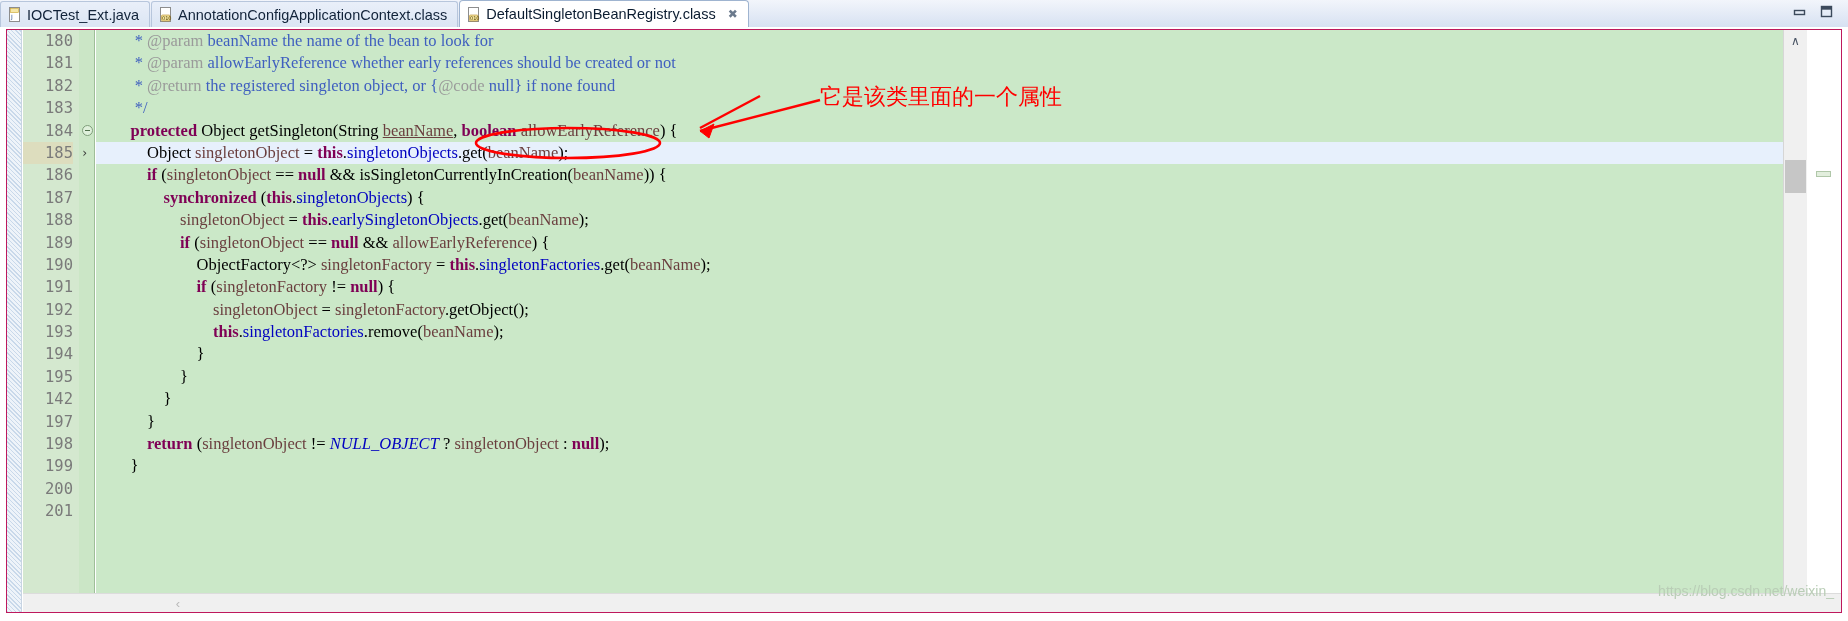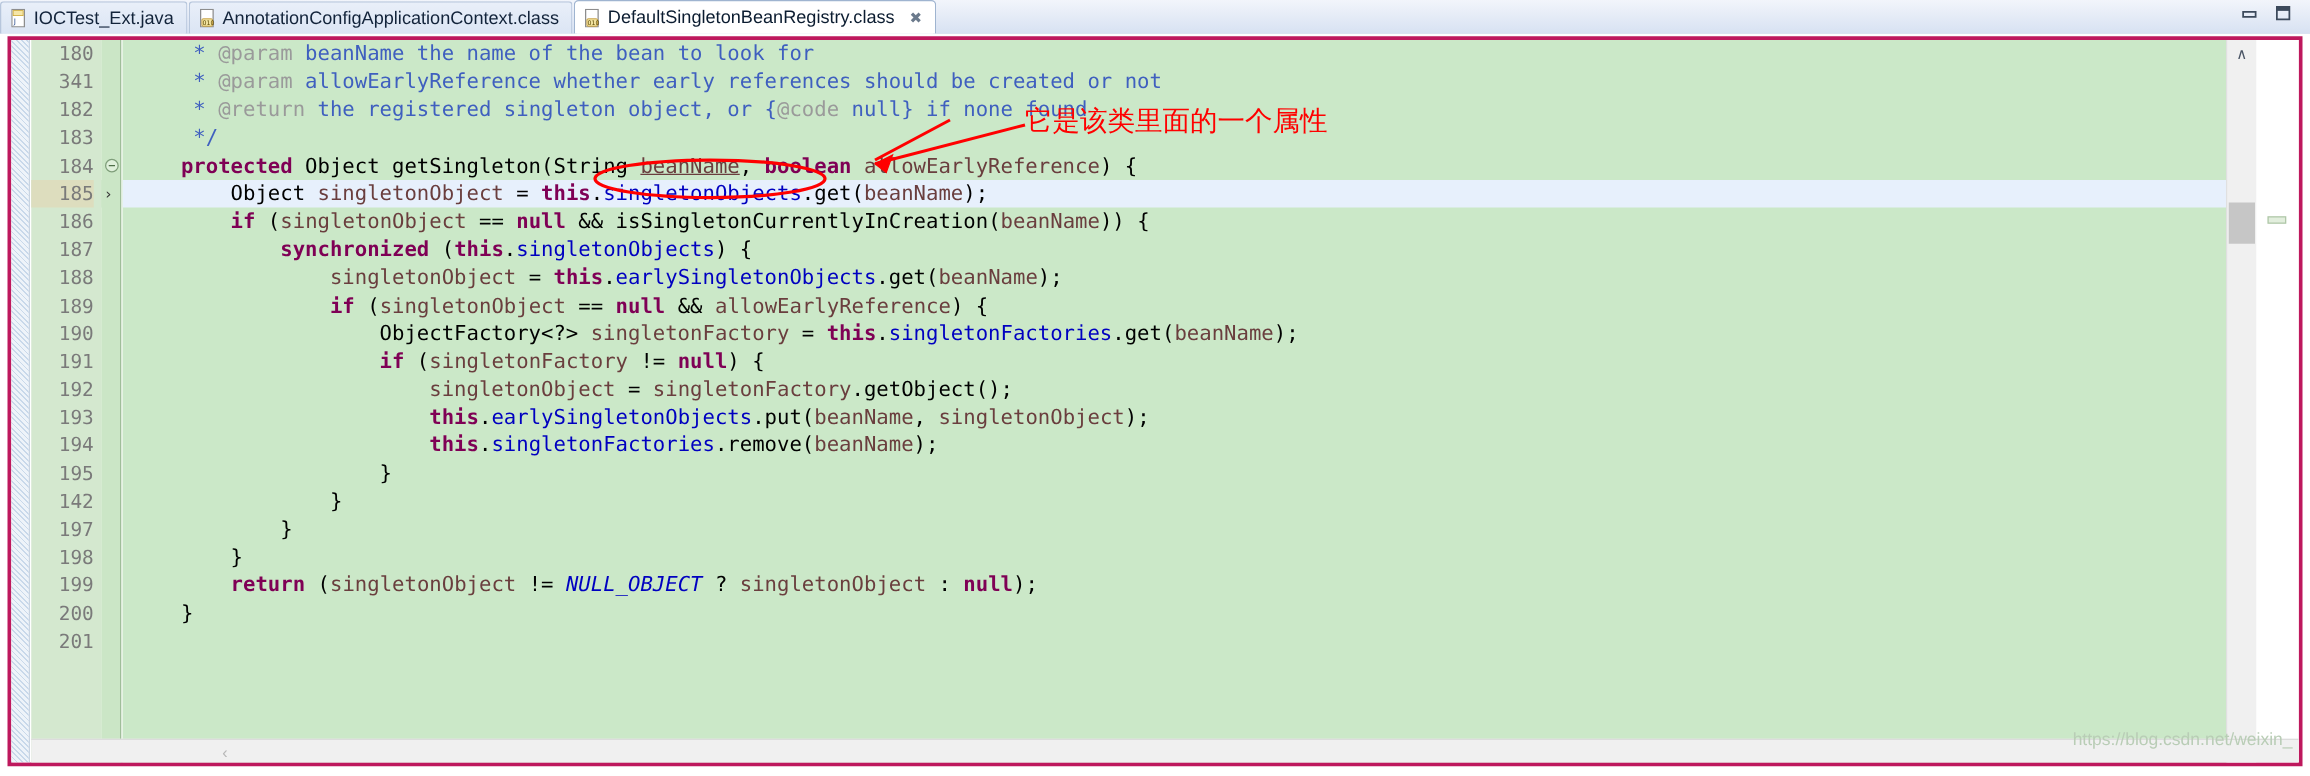--- a/index.html
+++ b/index.html
@@ -90,21 +90,21 @@
     position: absolute;
     left: 0; top: 27px;
     width: 1848px; height: 594px;
     background: #ffffff;
     box-sizing: border-box;
   }
   .editor-inner {
     position: absolute;
     left: 6px; top: 2px;
     width: 1836px; height: 584px;
-    border: 3px solid #be185d;
+    border: 1px solid #be185d;
     background: #ffffff;
     box-sizing: border-box;
     overflow: hidden;
   }
 
   
   .marker-bar {
     position: absolute;
     left: 0; top: 0;
     width: 15px; height: 100%;
@@ -144,21 +144,21 @@
   .line {
     position: relative;
     height: 22.4px;
     line-height: 22.4px;
     white-space: pre;
     font-family: "DejaVu Sans Mono", monospace;
     font-size: 16.5px;
     color: #000000;
   }
   .gutter .line { color: #7a7a7a; font-size: 15.5px; }
-  .code-area .line { padding-left: 7px; }
+  .code-area .line { padding-left: 18px; font-family: Liberation Serif, serif; }
   .line.current { background: #e7f0fc; }
   .gutter .line.current { background: #ddddbe; }
 
   
   .kw      { color: #7f0055; font-weight: bold; }
   .cmt     { color: #3f5fbf; }
   .cmt-tag { color: #9a9a9a; }
   .fld     { color: #0000c0; }
   .param   { color: #6a3e3e; }
   .param-u { color: #6a3e3e; text-decoration: underline; text-decoration-style: solid; }
@@ -338,21 +338,21 @@
     </div>
   </div>
 
   <div class="editor">
     <div class="editor-inner">
 
       <div class="marker-bar"></div>
 
       <div class="gutter" id="gutter">
           <div class="line">180</div>
-          <div class="line">341</div>
+          <div class="line">181</div>
           <div class="line">182</div>
           <div class="line">183</div>
           <div class="line">184</div>
           <div class="line current">185</div>
           <div class="line">186</div>
           <div class="line">187</div>
           <div class="line">188</div>
           <div class="line">189</div>
           <div class="line">190</div>
           <div class="line">191</div>
@@ -400,21 +400,20 @@
           <div class="line"><span class="cmt">     */</span></div>
           <div class="line"><span class="plain">    </span><span class="kw">protected</span><span class="plain"> Object getSingleton(String </span><span class="param-u">beanName</span><span class="plain">, </span><span class="kw">boolean</span><span class="plain"> </span><span class="param">allowEarlyReference</span><span class="plain">) {</span></div>
           <div class="line current"><span class="plain">        Object </span><span class="param">singletonObject</span><span class="plain"> = </span><span class="kw">this</span><span class="plain">.</span><span class="fld">singletonObjects</span><span class="plain">.get(</span><span class="param">beanName</span><span class="plain">);</span></div>
           <div class="line"><span class="plain">        </span><span class="kw">if</span><span class="plain"> (</span><span class="param">singletonObject</span><span class="plain"> == </span><span class="kw">null</span><span class="plain"> &amp;&amp; isSingletonCurrentlyInCreation(</span><span class="param">beanName</span><span class="plain">)) {</span></div>
           <div class="line"><span class="plain">            </span><span class="kw">synchronized</span><span class="plain"> (</span><span class="kw">this</span><span class="plain">.</span><span class="fld">singletonObjects</span><span class="plain">) {</span></div>
           <div class="line"><span class="plain">                </span><span class="param">singletonObject</span><span class="plain"> = </span><span class="kw">this</span><span class="plain">.</span><span class="fld">earlySingletonObjects</span><span class="plain">.get(</span><span class="param">beanName</span><span class="plain">);</span></div>
           <div class="line"><span class="plain">                </span><span class="kw">if</span><span class="plain"> (</span><span class="param">singletonObject</span><span class="plain"> == </span><span class="kw">null</span><span class="plain"> &amp;&amp; </span><span class="param">allowEarlyReference</span><span class="plain">) {</span></div>
           <div class="line"><span class="plain">                    ObjectFactory&lt;?&gt; </span><span class="param">singletonFactory</span><span class="plain"> = </span><span class="kw">this</span><span class="plain">.</span><span class="fld">singletonFactories</span><span class="plain">.get(</span><span class="param">beanName</span><span class="plain">);</span></div>
           <div class="line"><span class="plain">                    </span><span class="kw">if</span><span class="plain"> (</span><span class="param">singletonFactory</span><span class="plain"> != </span><span class="kw">null</span><span class="plain">) {</span></div>
           <div class="line"><span class="plain">                        </span><span class="param">singletonObject</span><span class="plain"> = </span><span class="param">singletonFactory</span><span class="plain">.getObject();</span></div>
-          <div class="line"><span class="plain">                        </span><span class="kw">this</span><span class="plain">.</span><span class="fld">earlySingletonObjects</span><span class="plain">.put(</span><span class="param">beanName</span><span class="plain">, </span><span class="param">singletonObject</span><span class="plain">);</span></div>
           <div class="line"><span class="plain">                        </span><span class="kw">this</span><span class="plain">.</span><span class="fld">singletonFactories</span><span class="plain">.remove(</span><span class="param">beanName</span><span class="plain">);</span></div>
           <div class="line"><span class="plain">                    }</span></div>
           <div class="line"><span class="plain">                }</span></div>
           <div class="line"><span class="plain">            }</span></div>
           <div class="line"><span class="plain">        }</span></div>
           <div class="line"><span class="plain">        </span><span class="kw">return</span><span class="plain"> (</span><span class="param">singletonObject</span><span class="plain"> != </span><span class="stat">NULL_OBJECT</span><span class="plain"> ? </span><span class="param">singletonObject</span><span class="plain"> : </span><span class="kw">null</span><span class="plain">);</span></div>
           <div class="line"><span class="plain">    }</span></div>
           <div class="line"><span class="plain"></span></div>
         </div>
 

